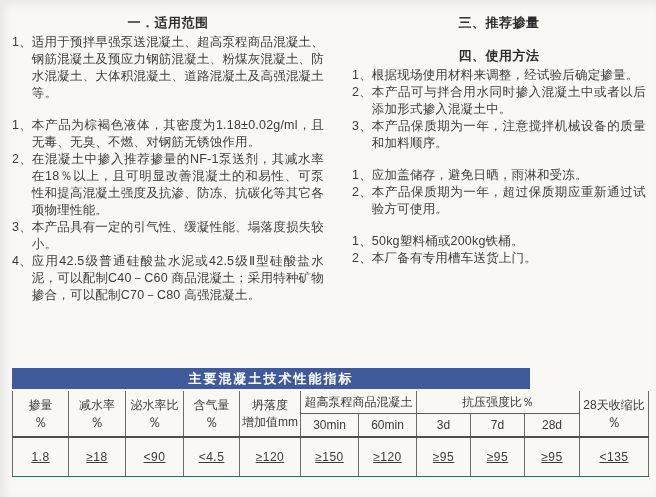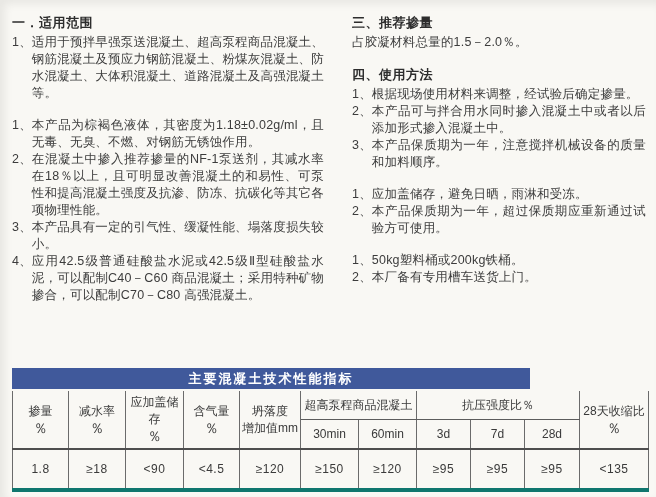--- a/index.html
+++ b/index.html
@@ -25,20 +25,21 @@
   .col-left{width:312px;flex:none;}
   .col-right{flex:1;}
   .section{margin-bottom:15px;}
   .sec-heading{
     font-size:13px;
     font-weight:bold;
     color:#2d2d2d;
     line-height:18px;
     margin-bottom:2px;
     letter-spacing:0.5px;
+    text-align:center;
   }
   .item{
     display:flex;
     font-size:12.5px;
     line-height:17px;
     letter-spacing:0.2px;
   }
   .item .num{flex:none;white-space:pre;}
   .item .txt{flex:1;text-align:justify;}
   
@@ -71,25 +72,26 @@
   }
   table.spec thead th{
     border-bottom:1px solid #5c5c5c;
     line-height:16px;
     padding-top:3px;padding-bottom:3px;
     vertical-align:middle;
   }
   table.spec thead tr:first-child th{border-top:0;}
   table.spec tbody td{
     border-top:2px solid #4e4e4e;
-    border-bottom:4px solid #0f766e;
+    border-bottom:1px solid #0f766e;
     height:38px;
     vertical-align:middle;
     font-size:12px;
     letter-spacing:0.5px;
+    text-decoration:underline;
   }
   .th2 div{line-height:17px;}
   .pct{font-size:14px;}
 </style>
 </head>
 <body>
 
 <div class="page">
 
   <div class="cols">
@@ -122,24 +124,20 @@
           <span class="txt">应用42.5级普通硅酸盐水泥或42.5级Ⅱ型硅酸盐水泥，可以配制C40－C60 商品混凝土；采用特种矿物掺合，可以配制C70－C80 高强混凝土。</span>
         </div>
       </div>
 
     </div>
 
     <div class="col col-right">
 
       <div class="section">
         <div class="sec-heading">三、推荐掺量</div>
-        <div class="item">
-          <span class="num"></span>
-          <span class="txt">占胶凝材料总量的1.5－2.0％。</span>
-        </div>
       </div>
 
       <div class="section">
         <div class="sec-heading">四、使用方法</div>
         <div class="item">
           <span class="num">1、</span>
           <span class="txt">根据现场使用材料来调整，经试验后确定掺量。</span>
         </div>
         <div class="item">
           <span class="num">2、</span>
@@ -197,21 +195,21 @@
         <tr>
           <th rowspan="2" class="th2">
             <div>掺量</div>
             <div class="pct">％</div>
           </th>
           <th rowspan="2" class="th2">
             <div>减水率</div>
             <div class="pct">％</div>
           </th>
           <th rowspan="2" class="th2">
-            <div>应加盖储存</div>
+            <div>泌水率比</div>
             <div class="pct">％</div>
           </th>
           <th rowspan="2" class="th2">
             <div>含气量</div>
             <div class="pct">％</div>
           </th>
           <th rowspan="2" class="th2">
             <div>坍落度</div>
             <div>增加值mm</div>
           </th>

